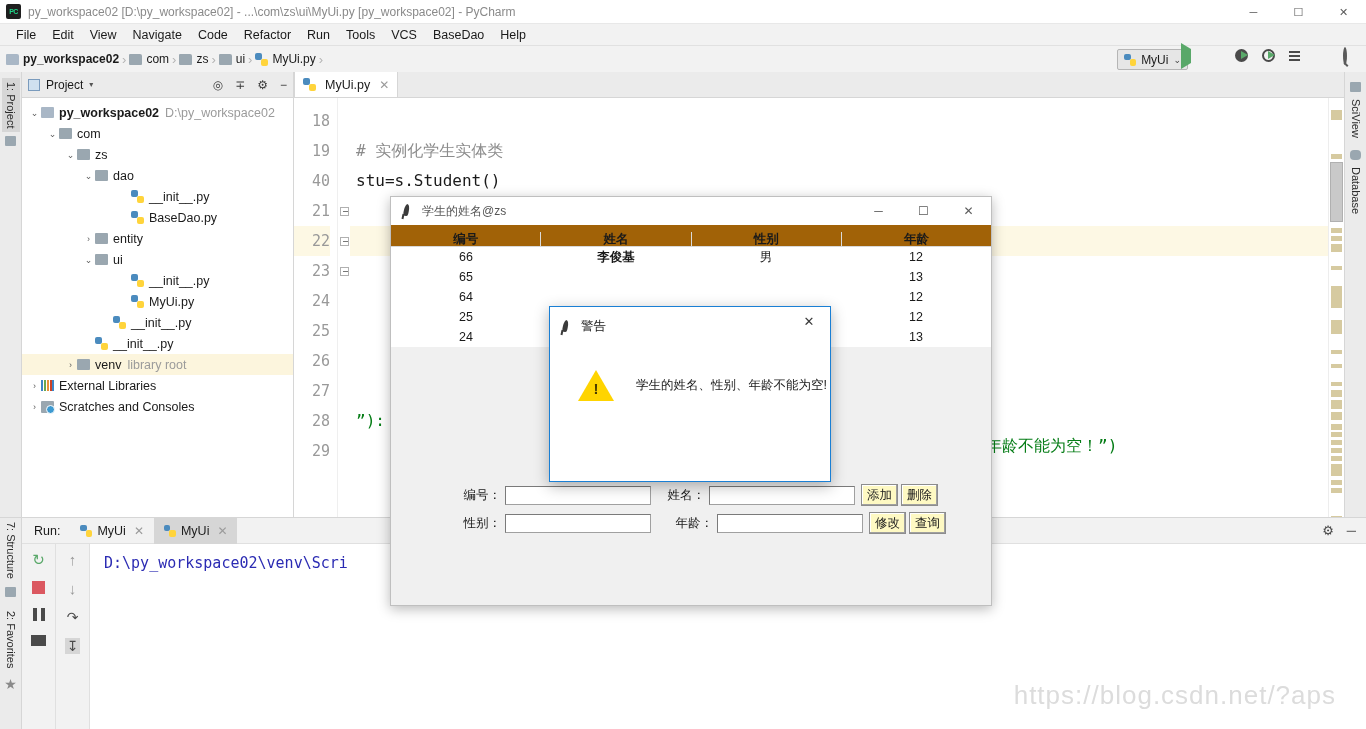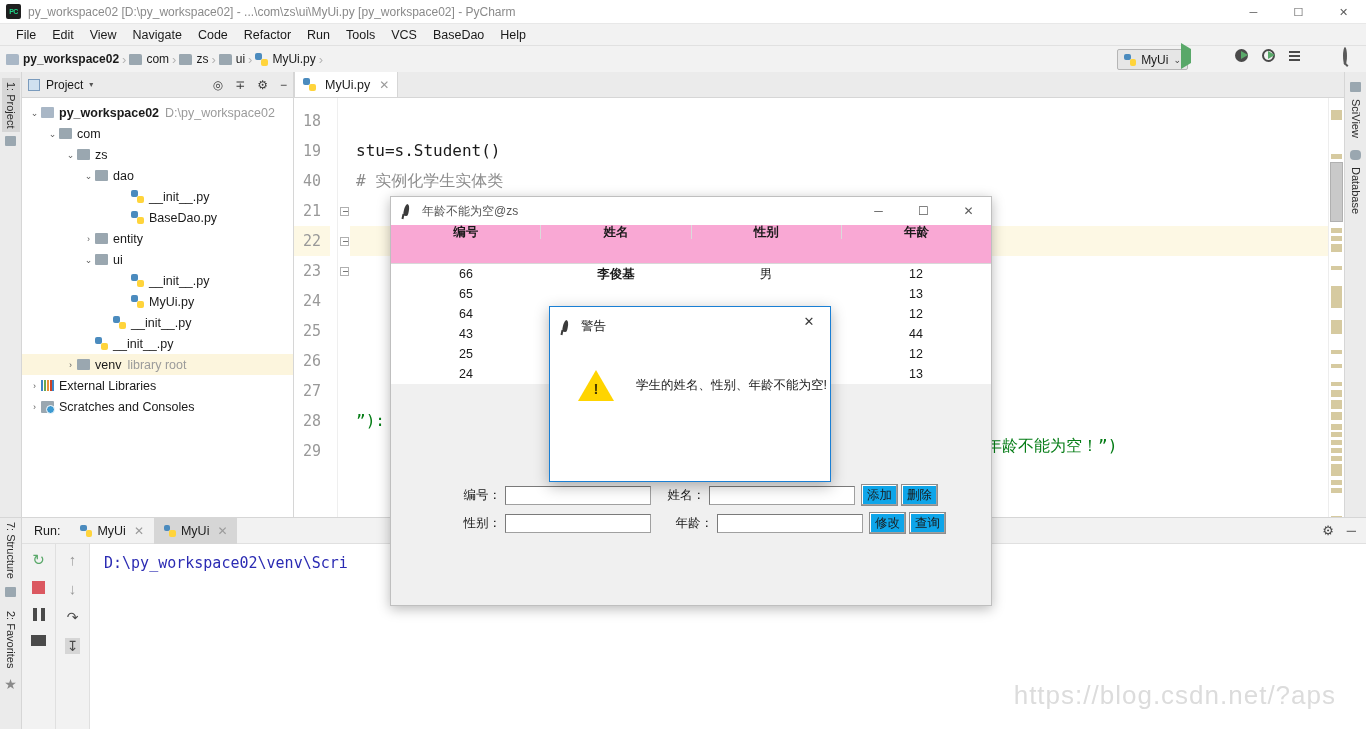--- a/index.html
+++ b/index.html
@@ -123,21 +123,21 @@
   
   .editor-col { flex:1; display:flex; flex-direction:column; background:#ffffff; min-width:0; }
   .tabstrip { height:26px; background:#ebebeb; display:flex; align-items:flex-end; border-bottom:1px solid #d6d6d6; }
   .etab {
     height:26px; display:flex; align-items:center; gap:5px; padding:0 8px;
     background:#ffffff; border:1px solid #d6d6d6; border-bottom:none; font-size:12.5px;
   }
   .etab .x { color:#9a9a9a; font-size:12px; margin-left:4px; }
   .editor-area { flex:1; display:flex; position:relative; overflow:hidden; background:#fff; }
   .gutter {
-    width:44px; background:#ffffff; text-align:center; padding-right:7px;
+    width:44px; background:#ffffff; text-align:right; padding-right:7px;
     font-family:"DejaVu Sans Mono", monospace; font-size:15px; color:#999999;
     padding-top:8px; flex:0 0 44px; border-right:1px solid #efefef;
   }
   .gline { height:30px; line-height:30px; }
   .gline.hl { background:#fdf8e4; }
   .foldcol { width:12px; background:#fff; padding-top:8px; flex:0 0 12px; position:relative; }
   .fold { height:30px; display:flex; align-items:center; justify-content:center; }
   .fold i {
     display:block; width:9px; height:9px; border:1px solid #b0b0b0; background:#fff;
     position:relative;
@@ -214,40 +214,40 @@
   .tk-title .t { font-size:12px; color:#555; }
   .tk-ctrl { position:absolute; right:0; top:0; height:28px; display:flex; }
   .tk-ctrl div { width:45px; height:28px; display:flex; align-items:center; justify-content:center; color:#5a5a5a; font-size:12px; }
 
   .tk-banner {
     height:32px; background:#0c7cd5; color:#111; display:flex;
     align-items:center; justify-content:center;
     font-family:"DejaVu Serif", serif; font-size:19px;
   }
   .tk-table { background:#fff; padding-top:0; }
-  .tk-thead { display:flex; height:39px; align-items:flex-start; border-bottom:1px solid #d8d8d8; background:#f9a8d4; }
+  .tk-thead { display:flex; height:22px; align-items:flex-end; border-bottom:1px solid #d8d8d8; background:#a16207; }
   .tk-thead div {
     flex:1; text-align:center; font-size:12.5px; font-weight:bold;
     border-right:1px solid #dadada; line-height:14px;
   }
   .tk-thead div:last-child { border-right:none; }
   .tk-trow { display:flex; height:20px; align-items:center; background:#fff; }
   .tk-trow div { flex:1; text-align:center; font-size:12.5px; }
   .tk-trow div.nm { font-weight:bold; }
 
   .tk-form { position:absolute; left:0; top:284px; width:100%; }
   .tk-formrow { display:flex; align-items:center; height:28px; padding-left:68px; gap:0; }
   .tk-lab { width:42px; text-align:right; font-size:12.5px; margin-right:4px; }
   .tk-input {
     height:19px; background:#fff; border:1px solid #a0a0a0; border-top-color:#7a7a7a;
     border-left-color:#7a7a7a;
   }
   .tk-input.w1 { width:146px; }
   .tk-btn {
-    border:1px solid #8d8d8d; background:#0ea5e9; font-size:12.5px;
+    border:1px solid #8d8d8d; background:#fef9c3; font-size:12.5px;
     padding:2px 5px; min-width:32px; text-align:center; line-height:16px;
     box-shadow: inset -1px -1px 0 #a0a0a0, inset 1px 1px 0 #ffffff;
   }
   .tk-btnrow { display:flex; gap:3px; margin-left:6px; }
   .tk-clear { display:flex; justify-content:center; margin-top:7px; }
 
   
   .dlg {
     position:absolute; left:549px; top:306px; width:282px; height:176px;
     background:#fff; border:1px solid #1a7fd4; box-shadow:0 4px 14px rgba(0,0,0,.3);
@@ -485,22 +485,22 @@
             </div>
             <div class="fold"></div>
             <div class="fold"></div>
             <div class="fold"></div>
             <div class="fold"></div>
             <div class="fold"></div>
             <div class="fold"></div>
           </div>
         <div class="code" id="codecol">
             <div class="cline"><span class="c-plain"></span></div>
+            <div class="cline"><span class="c-comment"># 实例化学生实体类</span></div>
             <div class="cline"><span class="c-plain">stu=s.Student()</span></div>
-            <div class="cline"><span class="c-comment"># 实例化学生实体类</span></div>
             <div class="cline"><span class="c-plain"></span></div>
             <div class="cline hl"><span class="c-plain"></span></div>
             <div class="cline"><span class="c-plain"></span></div>
             <div class="cline"><span class="c-plain"></span></div>
             <div class="cline"><span class="c-plain"></span></div>
             <div class="cline"><span class="c-plain"></span></div>
             <div class="cline"><span class="c-plain"></span></div>
             <div class="cline"><span class="c-teal">”):</span></div>
             <div class="cline"><span class="c-plain"></span></div>
             <div class="c-teal" style="position: absolute; white-space: nowrap; font-family: &quot;DejaVu Sans Mono&quot;, monospace; font-size: 16px; top: 308px; left: 604px;">”):</div>
@@ -587,21 +587,21 @@
         <div class="console">D:\py_workspace02\venv\Scri</div>
       </div>
     </div>
   </div>
 
   <div class="watermark">https://blog.csdn.net/?aps</div>
 
   <div class="tkwin">
     <div class="tk-title">
       <span class="feather"></span>
-      <span class="t">年龄不能为空@zs</span>
+      <span class="t">学生的姓名@zs</span>
       <div class="tk-ctrl">
         <div>─</div>
         <div>☐</div>
         <div>✕</div>
       </div>
     </div>
 
     <div class="tk-table">
       <div class="tk-thead">
         <div>编号</div>
@@ -620,26 +620,20 @@
             <div>65</div>
             <div class="nm"></div>
             <div></div>
             <div>13</div>
           </div>
           <div class="tk-trow">
             <div>64</div>
             <div class="nm"></div>
             <div></div>
             <div>12</div>
-          </div>
-          <div class="tk-trow">
-            <div>43</div>
-            <div class="nm"></div>
-            <div></div>
-            <div>44</div>
           </div>
           <div class="tk-trow">
             <div>25</div>
             <div class="nm"></div>
             <div></div>
             <div>12</div>
           </div>
           <div class="tk-trow">
             <div>24</div>
             <div class="nm"></div>

